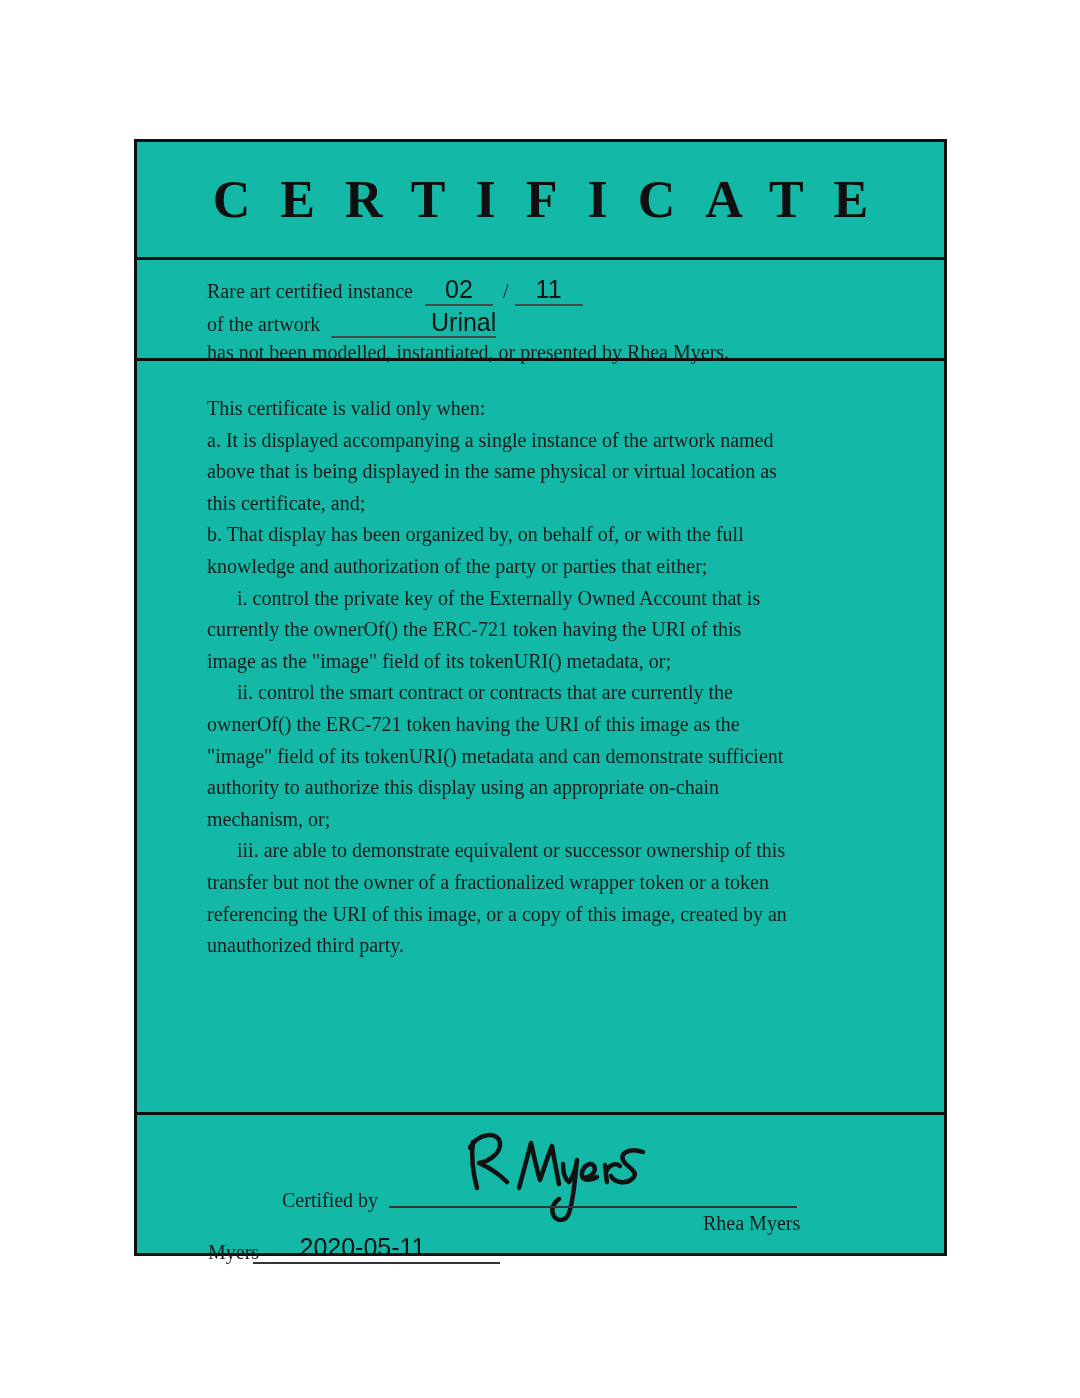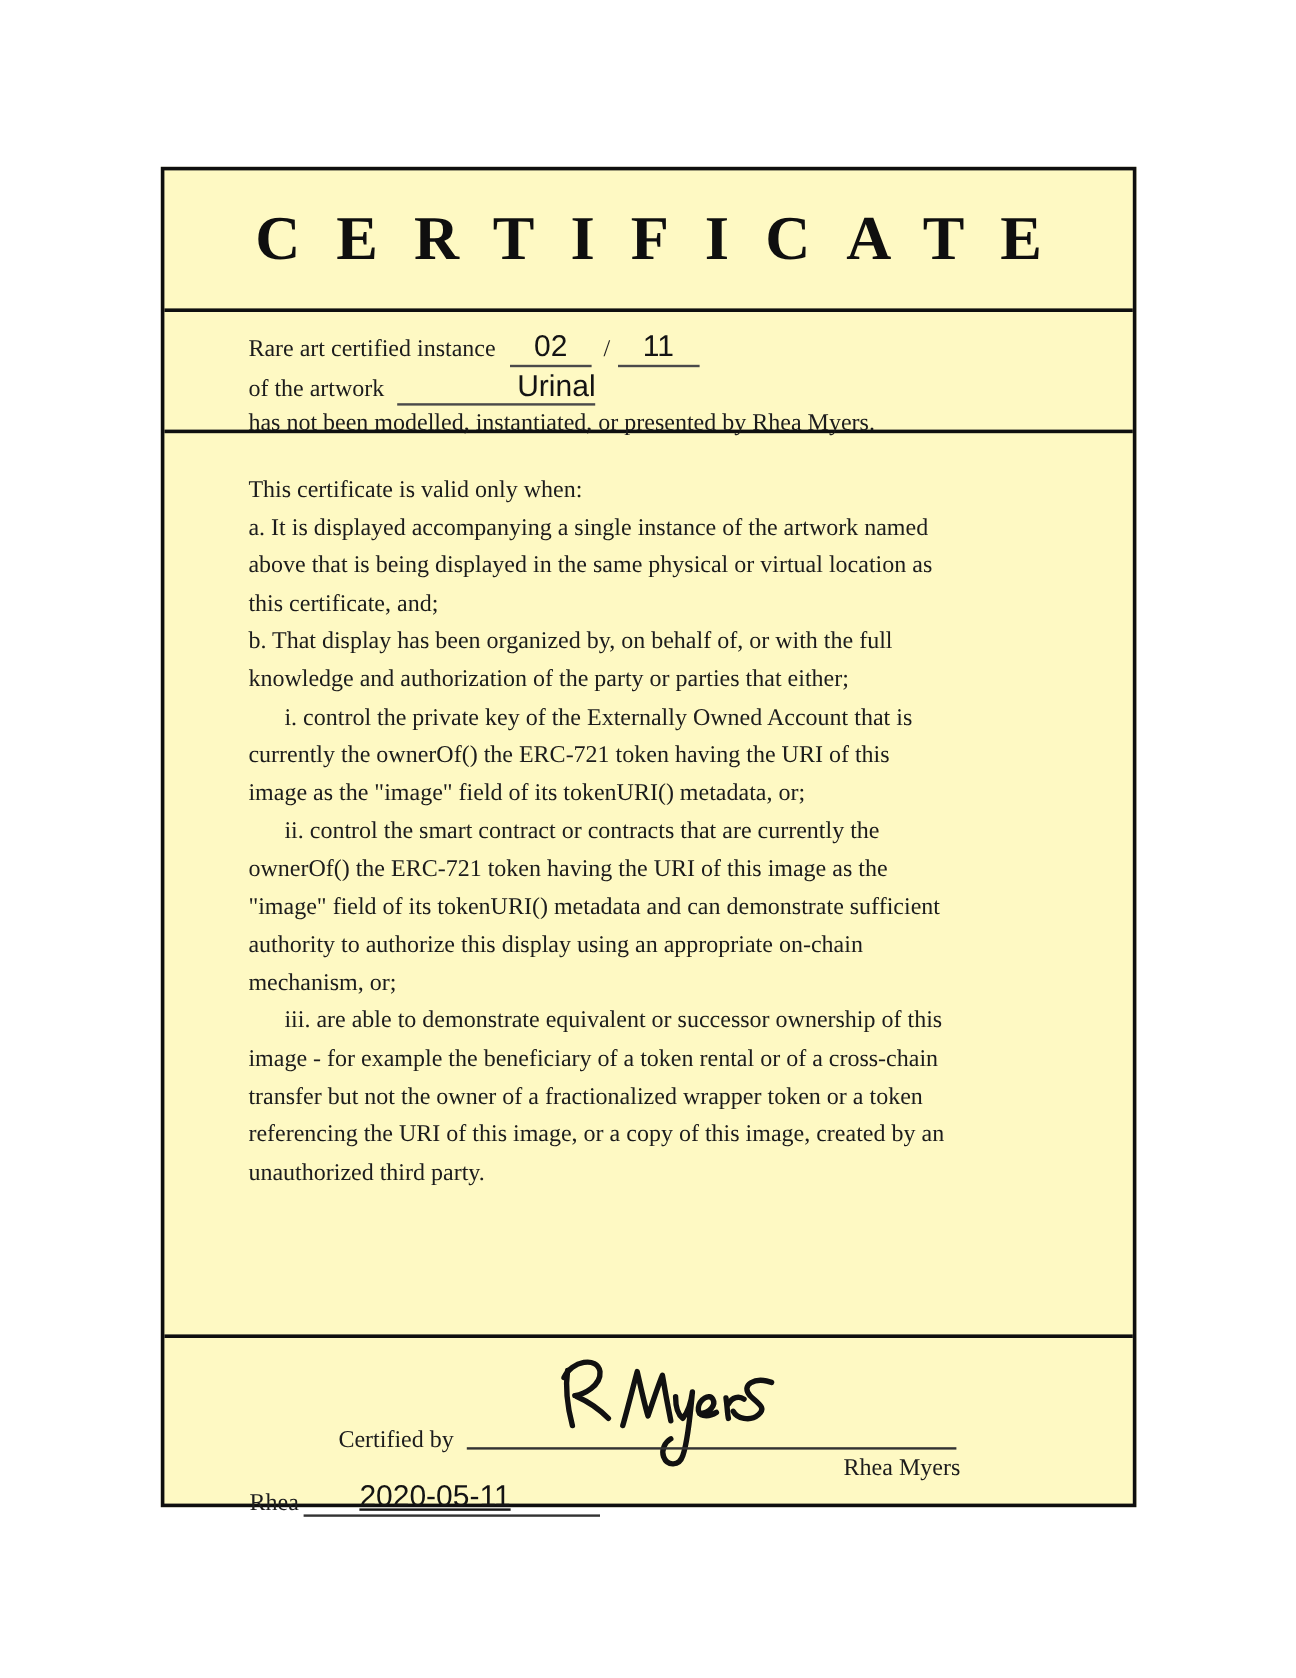--- a/index.html
+++ b/index.html
@@ -3,21 +3,21 @@
 <meta charset="utf-8">
 <style>
   * { margin:0; padding:0; box-sizing:border-box; }
   html,body { width:1080px; height:1398px; background:#ffffff; }
   body { position:relative; font-family:"Liberation Serif","DejaVu Serif",serif; color:#1c1c1c; }
 
   .certificate {
     position:absolute; left:134px; top:139px;
     width:813px; height:1117px;
     border:3px solid #0f0f0f;
-    background:#fef9c3;
+    background:#14b8a6;
   }
 
   
   .sec-title {
     height:118px; border-bottom:3px solid #0f0f0f;
     display:flex; align-items:center; justify-content:center;
   }
   .cert-title {
     font-size:52px; font-weight:bold; color:#0f0f0f;
     letter-spacing:30px; margin-right:-30px; line-height:1; white-space:nowrap;
@@ -49,21 +49,21 @@
   .sec-sign { position:relative; height:178px; }
   .certified-label { position:absolute; left:145px; top:74px; font-size:20px; white-space:nowrap; }
   .sign-line { position:absolute; left:252px; top:91px; width:408px; height:0; border-top:2px solid #333333; }
   .signature-svg { position:absolute; left:313px; top:6px; width:210px; height:105px; }
   .signed-name { position:absolute; left:566px; top:97px; width:240px; font-size:20px; white-space:nowrap; }
   .date-label { position:absolute; left:71px; top:126px; font-size:20px; white-space:nowrap; }
   .date-line { position:absolute; left:116px; top:147px; width:247px; height:0; border-top:2px solid #333333; }
   .date-value {
     position:absolute; left:116px; top:118px; width:247px;
     font-family:"Liberation Sans","DejaVu Sans",sans-serif;
-    font-size:25px; color:#141414; text-align:center; padding-right:28px; white-space:nowrap;text-decoration:underline;
+    font-size:25px; color:#141414; text-align:center; padding-right:28px; white-space:nowrap;
   }
 </style>
 </head>
 <body>
 
 <div class="certificate">
 
   <div class="sec-title">
     <div class="cert-title">CERTIFICATE</div>
   </div>
@@ -93,21 +93,20 @@
       <div class="terms-line">knowledge and authorization of the party or parties that either;</div>
       <div class="terms-line indent">i. control the private key of the Externally Owned Account that is</div>
       <div class="terms-line">currently the ownerOf() the ERC-721 token having the URI of this</div>
       <div class="terms-line">image as the "image" field of its tokenURI() metadata, or;</div>
       <div class="terms-line indent">ii. control the smart contract or contracts that are currently the</div>
       <div class="terms-line">ownerOf() the ERC-721 token having the URI of this image as the</div>
       <div class="terms-line">"image" field of its tokenURI() metadata and can demonstrate sufficient</div>
       <div class="terms-line">authority to authorize this display using an appropriate on-chain</div>
       <div class="terms-line">mechanism, or;</div>
       <div class="terms-line indent">iii. are able to demonstrate equivalent or successor ownership of this</div>
-      <div class="terms-line">image - for example the beneficiary of a token rental or of a cross-chain</div>
       <div class="terms-line">transfer but not the owner of a fractionalized wrapper token or a token</div>
       <div class="terms-line">referencing the URI of this image, or a copy of this image, created by an</div>
       <div class="terms-line">unauthorized third party.</div>
     </div>
 
   <div class="sec-sign">
     <svg class="signature-svg" viewBox="0 0 210 105" xmlns="http://www.w3.org/2000/svg">
       <g fill="none" stroke="#111111" stroke-width="4.5" stroke-linecap="round" stroke-linejoin="round">
         <path d="M23 21 C21 35 23 52 27 67"></path>
         <path d="M20 27 C26 13 48 9 50 22 C51 34 36 41 29 42"></path>
@@ -116,18 +115,18 @@
         <path d="M113 43 C113 52 115 58 119 61 C123 56 126 47 127 39 C125 61 123 81 119 92 C116 101 106 101 103 93 C101 87 104 81 109 78"></path>
         <path d="M133 57 C141 57 147 50 144 45 C141 40 133 45 132 52 C131 59 139 61 147 56"></path>
         <path d="M155 44 C156 50 156 56 157 61"></path>
         <path d="M157 49 C160 43 166 42 170 45"></path>
         <path d="M193 31 C179 26 167 33 175 42 C182 49 189 52 182 58 C175 64 164 61 161 55"></path>
       </g>
     </svg>
     <div class="certified-label">Certified by</div>
     <div class="sign-line"></div>
     <div class="signed-name">Rhea Myers</div>
-    <div class="date-label">Rhea</div>
+    <div class="date-label">Myers</div>
     <div class="date-line"></div>
     <div class="date-value">2020-05-11</div>
   </div>
 
 </div>
 
 </body></html>

